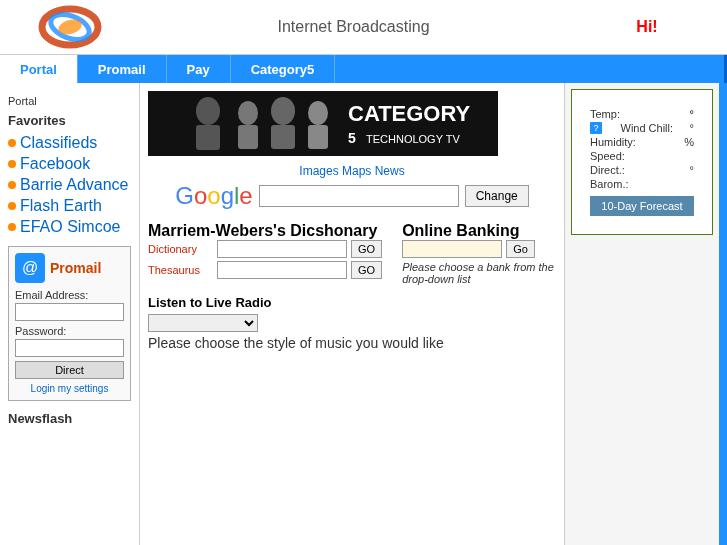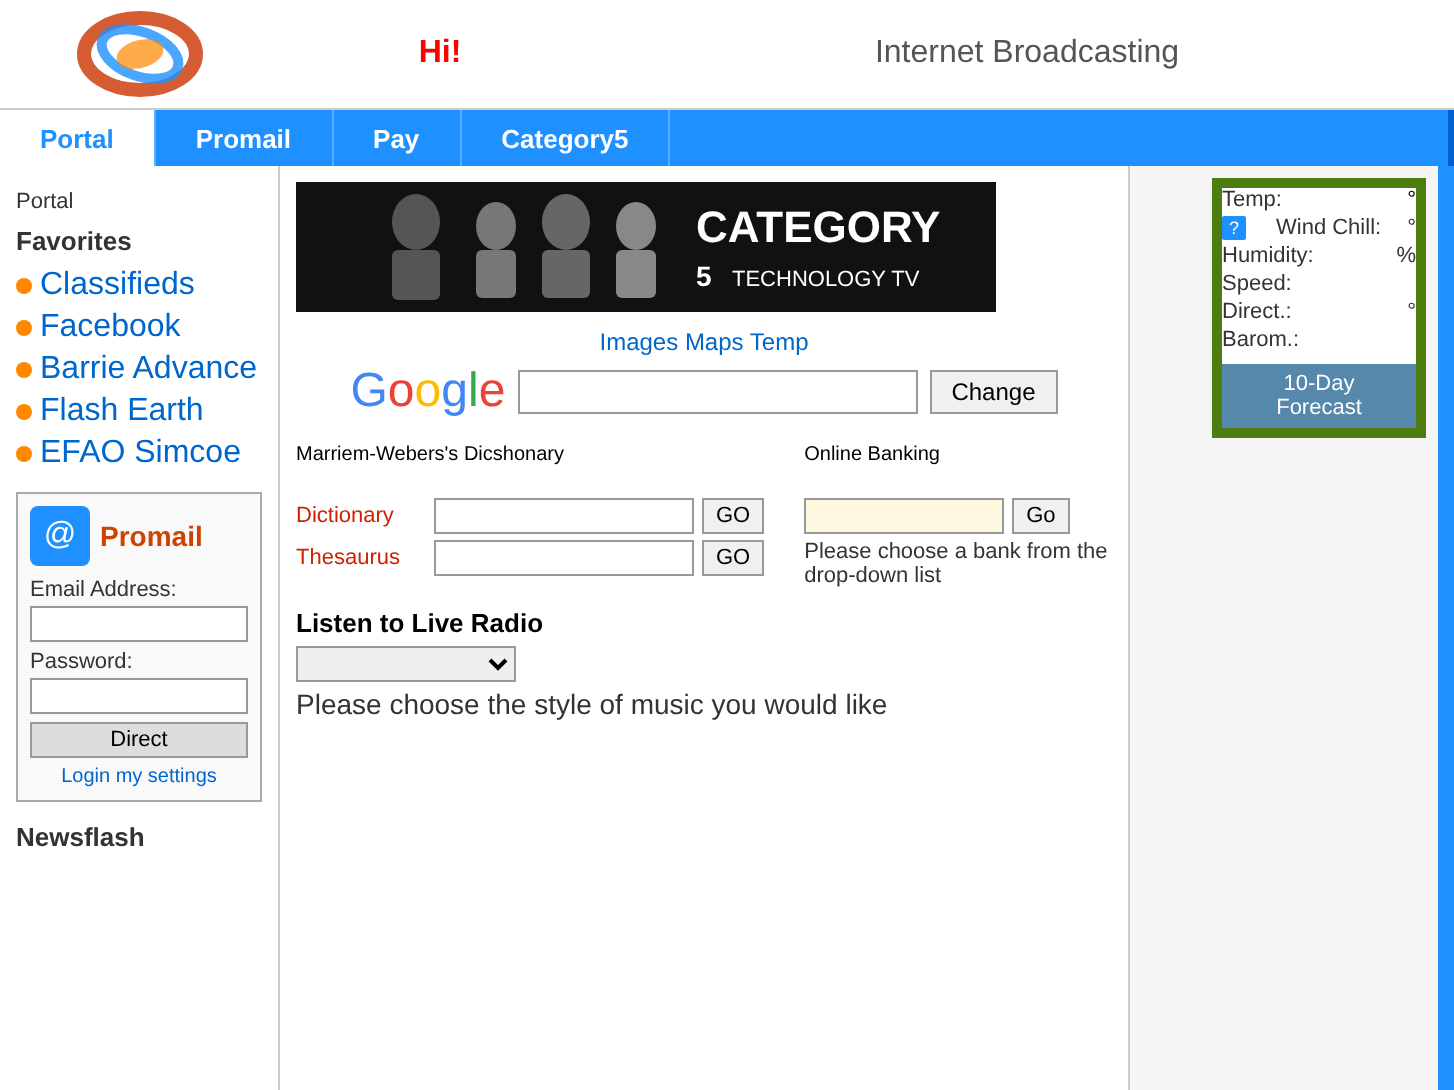--- a/index.html
+++ b/index.html
@@ -51,38 +51,38 @@
     .g-blue { color: #4285f4; }
     .g-red { color: #ea4335; }
     .g-yellow { color: #fbbc04; }
     .g-green { color: #34a853; }
     #google-input { width: 200px; height: 22px; border: 1px solid #999; padding: 2px 4px; font-size: 12px; }
     #search-btn { padding: 2px 10px; background: #f0f0f0; border: 1px solid #999; cursor: pointer; font-size: 12px; height: 22px; }
 
     
     #tools-row { display: flex; gap: 20px; margin-bottom: 10px; }
     .tool-section { }
-    .tool-title { font-size: 10px; font-weight: normal; margin-bottom: 16px; }
+    .tool-title { font-size: 16px; font-weight: bold; margin-bottom: 0; }
     .tool-row { display: flex; align-items: center; margin-bottom: 3px; gap: 4px; }
     .tool-label { color: #cc2200; font-size: 11px; width: 65px; }
     .tool-input { width: 130px; height: 18px; border: 1px solid #999; padding: 1px 3px; font-size: 11px; }
     .tool-go-btn { background: #f0f0f0; border: 1px solid #999; padding: 1px 6px; font-size: 11px; cursor: pointer; height: 18px; }
     .banking-input { width: 100px; height: 18px; border: 1px solid #999; padding: 1px 3px; font-size: 11px; background: #fff8e0; }
     .bank-go-btn { background: #f0f0f0; border: 1px solid #999; padding: 1px 6px; font-size: 11px; cursor: pointer; height: 18px; }
-    .tool-hint { font-size: 11px; color: #333; margin-top: 2px; }
+    .tool-hint { font-size: 11px; color: #333; margin-top: 2px; font-style: italic; }
 
     
     #radio-section { margin-top: 4px; }
     #radio-title { font-size: 13px; font-weight: bold; margin-bottom: 4px; }
     #radio-select { width: 110px; height: 18px; border: 1px solid #999; font-size: 11px; }
     #radio-hint { font-size: 14px; color: #333; margin-top: 3px; }
 
     
     #weather-panel { width: 155px; background: #f5f5f5; border-left: 1px solid #ccc; padding: 6px; }
-    #weather-top { background: white; border: 5px solid #4d7c0f; padding: 0; margin-bottom: 6px; margin-left: 35px; }
+    #weather-top { background: white; border: 1px solid #4d7c0f; padding: 18px; margin-bottom: 6px; }
     .weather-row { display: flex; justify-content: space-between; font-size: 11px; margin-bottom: 2px; }
     .weather-label { color: #333; }
     .weather-value { color: #333; }
     #forecast-btn { background: #5588aa; color: white; border: none; padding: 4px 8px; font-size: 11px; cursor: pointer; width: 100%; margin-top: 4px; }
     .pct { font-size: 11px; }
 
     
     #right-border { width: 8px; background: #1e90ff; }
   </style>
 </head>
@@ -90,22 +90,22 @@
 
 <div id="header">
   <div id="logo-area">
     <svg width="70" height="45" viewBox="0 0 70 45">
 
       <ellipse cx="35" cy="22" rx="28" ry="18" fill="none" stroke="#cc3300" stroke-width="7" opacity="0.8"></ellipse>
       <ellipse cx="35" cy="22" rx="20" ry="11" fill="none" stroke="#1e90ff" stroke-width="5" opacity="0.8" transform="rotate(20,35,22)"></ellipse>
       <ellipse cx="35" cy="22" rx="12" ry="7" fill="#ff8800" opacity="0.7" transform="rotate(-15,35,22)"></ellipse>
     </svg>
   </div>
+  <div id="site-title-area">Internet Broadcasting</div>
   <div id="hi-area">Hi!</div>
-  <div id="site-title-area">Internet Broadcasting</div>
 </div>
 
 <div id="navbar">
   <div class="nav-item active">Portal</div>
   <div class="nav-item">Promail</div>
   <div class="nav-item">Pay</div>
   <div class="nav-item">Category5</div>
   <div id="navbar-spacer"></div>
 </div>
 
@@ -172,21 +172,21 @@
         <text x="200" y="52" font-family="Arial" font-weight="bold" font-size="14" fill="white">5</text>
         <text x="218" y="52" font-family="Arial" font-size="11" fill="white">TECHNOLOGY TV</text>
       </svg>
     </div>
 
     <div id="google-links">
       <span class="fav-link">Images</span>
       <span> </span>
       <span class="fav-link">Maps</span>
       <span> </span>
-      <span class="fav-link">Temp</span>
+      <span class="fav-link">News</span>
     </div>
 
     <div id="google-search">
       <div id="google-logo">
         <span class="g-blue">G</span><span class="g-red">o</span><span class="g-yellow">o</span><span class="g-blue">g</span><span class="g-green">l</span><span class="g-red">e</span>
       </div>
       <input id="google-input" type="text" style="">
       <button id="search-btn">Change</button>
     </div>
 

